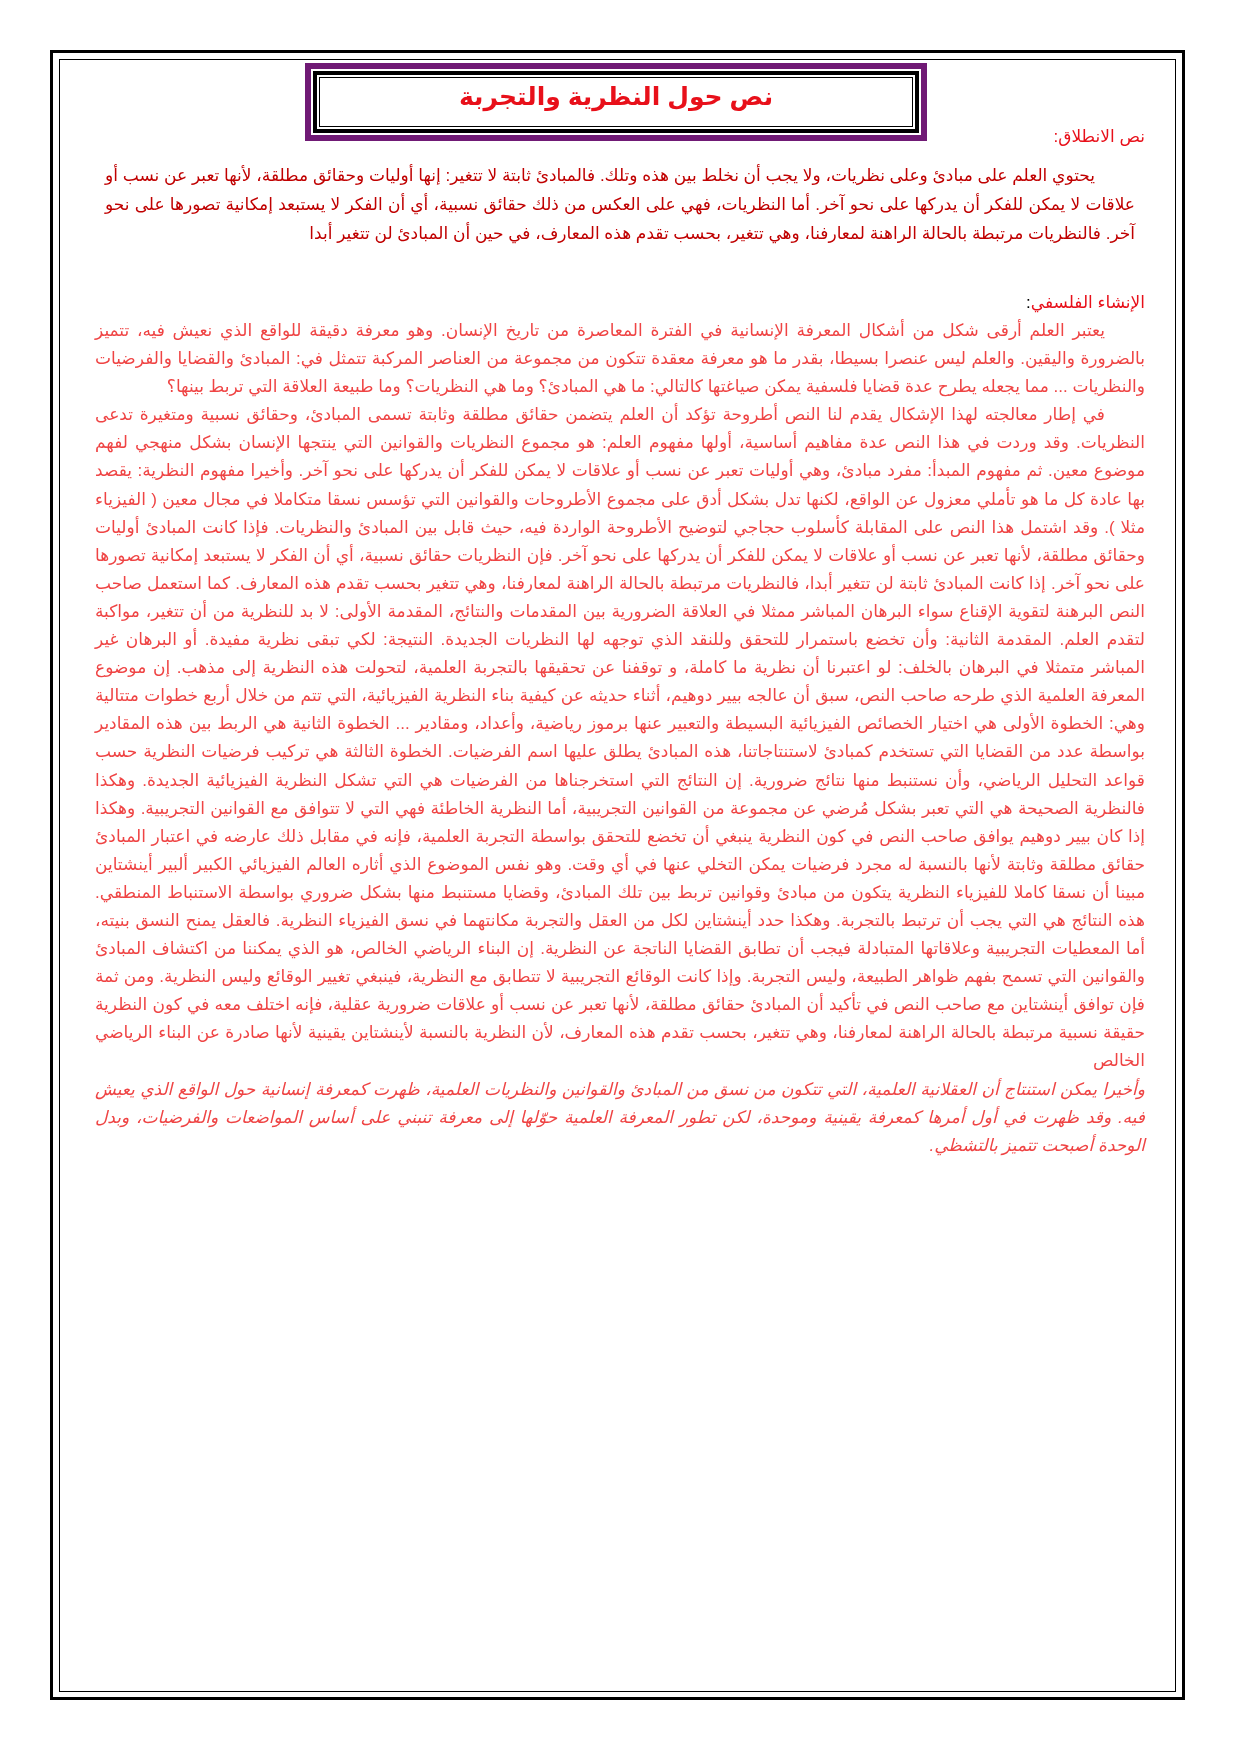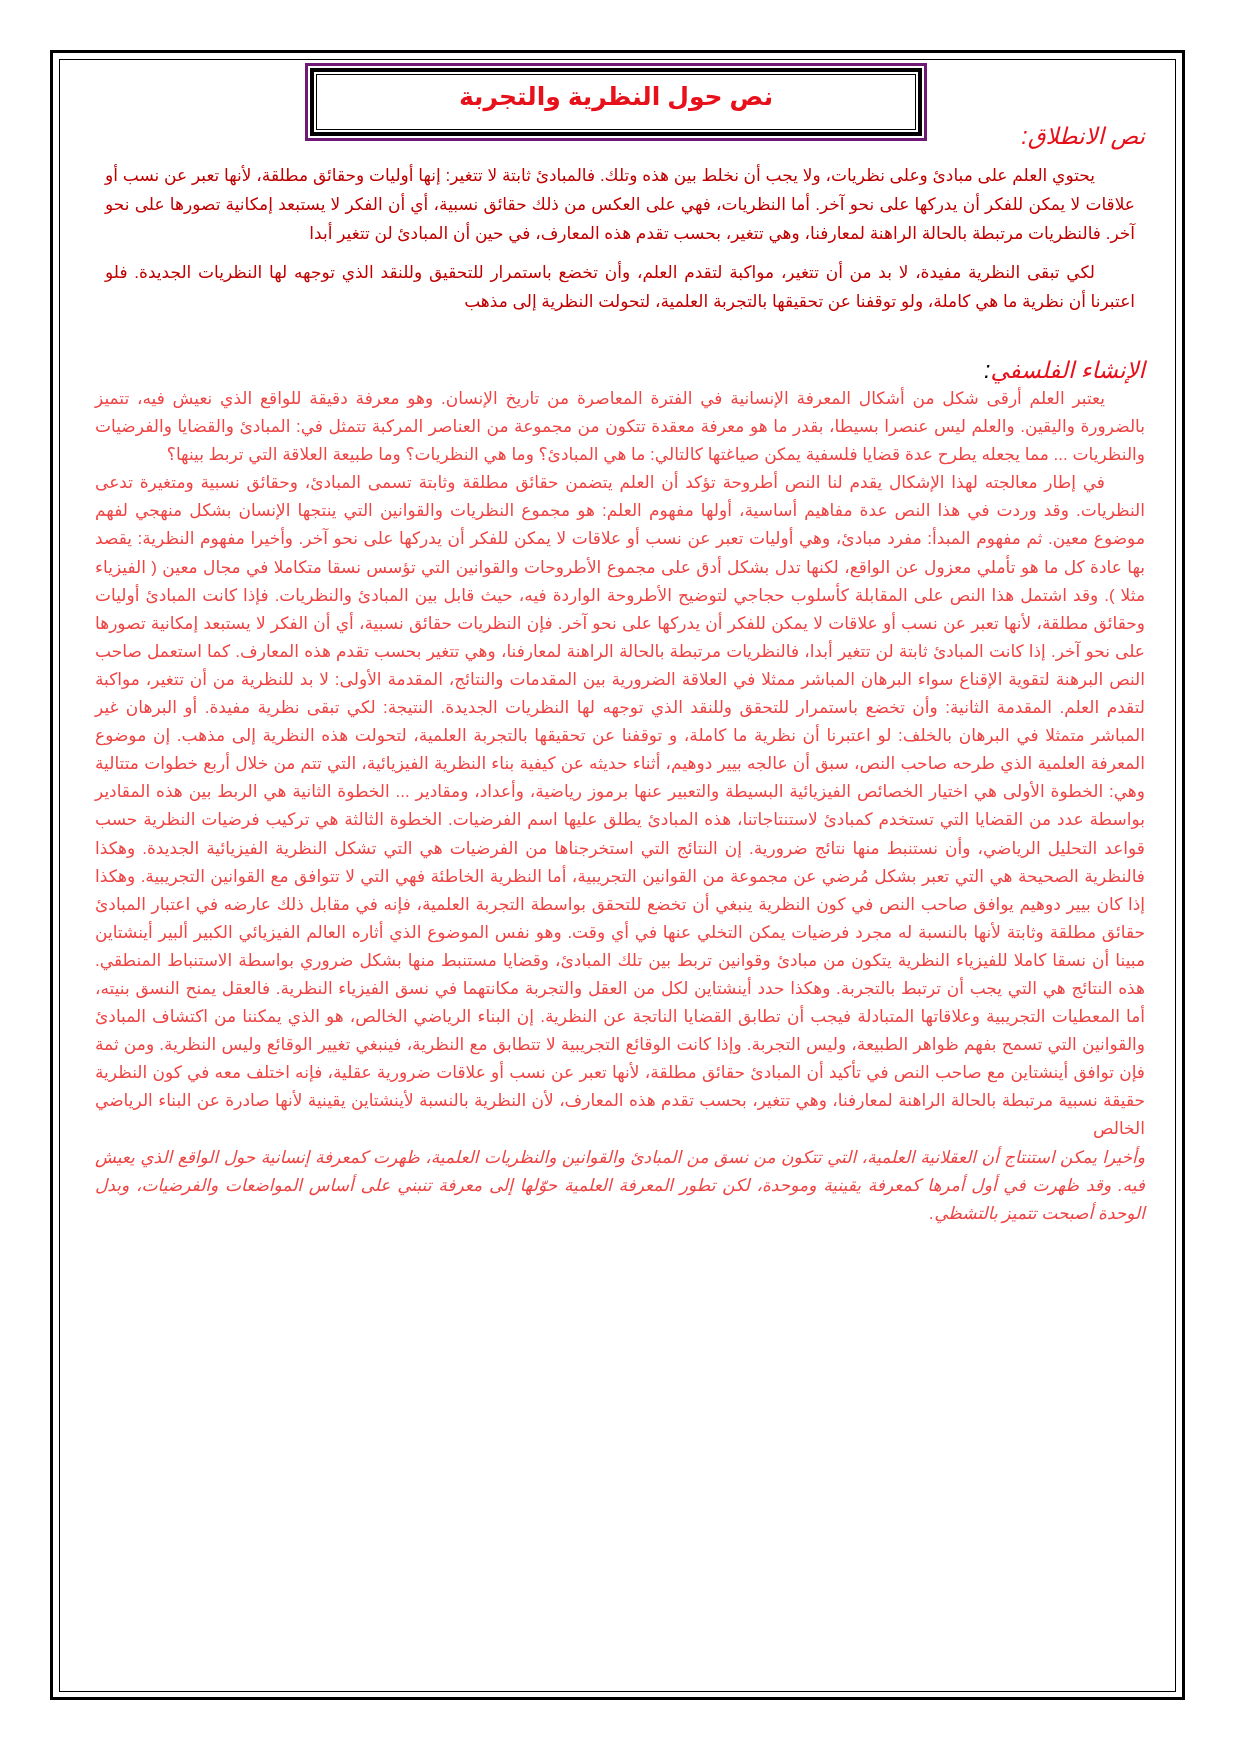--- a/index.html
+++ b/index.html
@@ -32,21 +32,21 @@
       height: 1633px;
       border: 1.5px solid #000;
       box-sizing: border-box;
     }
     .title-box {
       position: absolute;
       left: 305px;
       top: 63px;
       width: 622px;
       height: 78px;
-      border: 3px solid #701a75;
+      border: 6px solid #701a75;
       box-sizing: border-box;
       padding: 2px;
       background: #fff;
     }
     .title-box-mid {
       width: 100%;
       height: 100%;
       border: 4px solid #000;
       box-sizing: border-box;
       padding: 2px;
@@ -72,23 +72,22 @@
       position: absolute;
       left: 95px;
       top: 122px;
       width: 1050px;
       direction: rtl;
       text-align: justify;
       text-align-last: right;
     }
     .section-heading {
       color: #e8101a;
-      font-size: 23px;
+      font-size: 17px;
       line-height: 29px;
-      font-style: italic;
     }
     .section-heading .colon {
       color: #000;
     }
     .section-heading.red-colon .colon {
       color: #e8101a;
     }
     .red-para {
       color: #c00000;
       font-size: 17px;
@@ -140,21 +139,20 @@
     </div>
   </div>
 </div>
 
 <div class="content">
   <div style="height:0"></div>
 
   <section>
     <div class="section-heading red-colon"><span>نص الانطلاق</span><span class="colon">:</span></div>
     <p class="red-para">يحتوي العلم على مبادئ وعلى نظريات، ولا يجب أن نخلط بين هذه وتلك. فالمبادئ ثابتة لا تتغير: إنها أوليات وحقائق مطلقة، لأنها تعبر عن نسب أو علاقات لا يمكن للفكر أن يدركها على نحو آخر. أما النظريات، فهي على العكس من ذلك حقائق نسبية، أي أن الفكر لا يستبعد إمكانية تصورها على نحو آخر. فالنظريات مرتبطة بالحالة الراهنة لمعارفنا، وهي تتغير، بحسب تقدم هذه المعارف، في حين أن المبادئ لن تتغير أبدا</p>
-    <p class="red-para">لكي تبقى النظرية مفيدة، لا بد من أن تتغير، مواكبة لتقدم العلم، وأن تخضع باستمرار للتحقيق وللنقد الذي توجهه لها النظريات الجديدة. فلو اعتبرنا أن نظرية ما هي كاملة، ولو توقفنا عن تحقيقها بالتجربة العلمية، لتحولت النظرية إلى مذهب</p>
   </section>
 
 
   <section>
     <div class="section-heading essay-heading"><span>الإنشاء الفلسفي</span><span class="colon">:</span></div>
     <p class="black-para">يعتبر العلم أرقى شكل من أشكال المعرفة الإنسانية في الفترة المعاصرة من تاريخ الإنسان. وهو معرفة دقيقة للواقع الذي نعيش فيه، تتميز بالضرورة واليقين. والعلم ليس عنصرا بسيطا، بقدر ما هو معرفة معقدة تتكون من مجموعة من العناصر المركبة تتمثل في: المبادئ والقضايا والفرضيات والنظريات ... مما يجعله يطرح عدة قضايا فلسفية يمكن صياغتها كالتالي: ما هي المبادئ؟ وما هي النظريات؟ وما طبيعة العلاقة التي تربط بينها؟</p>
     <p class="black-para">في إطار معالجته لهذا الإشكال يقدم لنا النص أطروحة تؤكد أن العلم يتضمن حقائق مطلقة وثابتة تسمى المبادئ، وحقائق نسبية ومتغيرة تدعى النظريات. وقد وردت في هذا النص عدة مفاهيم أساسية، أولها مفهوم العلم: هو مجموع النظريات والقوانين التي ينتجها الإنسان بشكل منهجي لفهم موضوع معين. ثم مفهوم المبدأ: مفرد مبادئ، وهي أوليات تعبر عن نسب أو علاقات لا يمكن للفكر أن يدركها على نحو آخر. وأخيرا مفهوم النظرية: يقصد بها عادة كل ما هو تأملي معزول عن الواقع، لكنها تدل بشكل أدق على مجموع الأطروحات والقوانين التي تؤسس نسقا متكاملا في مجال معين ( الفيزياء مثلا ). وقد اشتمل هذا النص على المقابلة كأسلوب حجاجي لتوضيح الأطروحة الواردة فيه، حيث قابل بين المبادئ والنظريات. فإذا كانت المبادئ أوليات وحقائق مطلقة، لأنها تعبر عن نسب أو علاقات لا يمكن للفكر أن يدركها على نحو آخر. فإن النظريات حقائق نسبية، أي أن الفكر لا يستبعد إمكانية تصورها على نحو آخر. إذا كانت المبادئ ثابتة لن تتغير أبدا، فالنظريات مرتبطة بالحالة الراهنة لمعارفنا، وهي تتغير بحسب تقدم هذه المعارف. كما استعمل صاحب النص البرهنة لتقوية الإقناع سواء البرهان المباشر ممثلا في العلاقة الضرورية بين المقدمات والنتائج، المقدمة الأولى: لا بد للنظرية من أن تتغير، مواكبة لتقدم العلم. المقدمة الثانية: وأن تخضع باستمرار للتحقق وللنقد الذي توجهه لها النظريات الجديدة. النتيجة: لكي تبقى نظرية مفيدة. أو البرهان غير المباشر متمثلا في البرهان بالخلف: لو اعتبرنا أن نظرية ما كاملة، و توقفنا عن تحقيقها بالتجربة العلمية، لتحولت هذه النظرية إلى مذهب. إن موضوع المعرفة العلمية الذي طرحه صاحب النص، سبق أن عالجه بيير دوهيم، أثناء حديثه عن كيفية بناء النظرية الفيزيائية، التي تتم من خلال أربع خطوات متتالية وهي: الخطوة الأولى هي اختيار الخصائص الفيزيائية البسيطة والتعبير عنها برموز رياضية، وأعداد، ومقادير ... الخطوة الثانية هي الربط بين هذه المقادير بواسطة عدد من القضايا التي تستخدم كمبادئ لاستنتاجاتنا، هذه المبادئ يطلق عليها اسم الفرضيات. الخطوة الثالثة هي تركيب فرضيات النظرية حسب قواعد التحليل الرياضي، وأن نستنبط منها نتائج ضرورية. إن النتائج التي استخرجناها من الفرضيات هي التي تشكل النظرية الفيزيائية الجديدة. وهكذا فالنظرية الصحيحة هي التي تعبر بشكل مُرضي عن مجموعة من القوانين التجريبية، أما النظرية الخاطئة فهي التي لا تتوافق مع القوانين التجريبية. وهكذا إذا كان بيير دوهيم يوافق صاحب النص في كون النظرية ينبغي أن تخضع للتحقق بواسطة التجربة العلمية، فإنه في مقابل ذلك عارضه في اعتبار المبادئ حقائق مطلقة وثابتة لأنها بالنسبة له مجرد فرضيات يمكن التخلي عنها في أي وقت. وهو نفس الموضوع الذي أثاره العالم الفيزيائي الكبير ألبير أينشتاين مبينا أن نسقا كاملا للفيزياء النظرية يتكون من مبادئ وقوانين تربط بين تلك المبادئ، وقضايا مستنبط منها بشكل ضروري بواسطة الاستنباط المنطقي. هذه النتائج هي التي يجب أن ترتبط بالتجربة. وهكذا حدد أينشتاين لكل من العقل والتجربة مكانتهما في نسق الفيزياء النظرية. فالعقل يمنح النسق بنيته، أما المعطيات التجريبية وعلاقاتها المتبادلة فيجب أن تطابق القضايا الناتجة عن النظرية. إن البناء الرياضي الخالص، هو الذي يمكننا من اكتشاف المبادئ والقوانين التي تسمح بفهم ظواهر الطبيعة، وليس التجربة. وإذا كانت الوقائع التجريبية لا تتطابق مع النظرية، فينبغي تغيير الوقائع وليس النظرية. ومن ثمة فإن توافق أينشتاين مع صاحب النص في تأكيد أن المبادئ حقائق مطلقة، لأنها تعبر عن نسب أو علاقات ضرورية عقلية، فإنه اختلف معه في كون النظرية حقيقة نسبية مرتبطة بالحالة الراهنة لمعارفنا، وهي تتغير، بحسب تقدم هذه المعارف، لأن النظرية بالنسبة لأينشتاين يقينية لأنها صادرة عن البناء الرياضي الخالص</p>
     <p class="black-para no-indent">وأخيرا يمكن استنتاج أن العقلانية العلمية، التي تتكون من نسق من المبادئ والقوانين والنظريات العلمية، ظهرت كمعرفة إنسانية حول الواقع الذي يعيش فيه. وقد ظهرت في أول أمرها كمعرفة يقينية وموحدة، لكن تطور المعرفة العلمية حوّلها إلى معرفة تنبني على أساس المواضعات والفرضيات، وبدل الوحدة أصبحت تتميز بالتشظي.</p>
   </section>
 </div>

